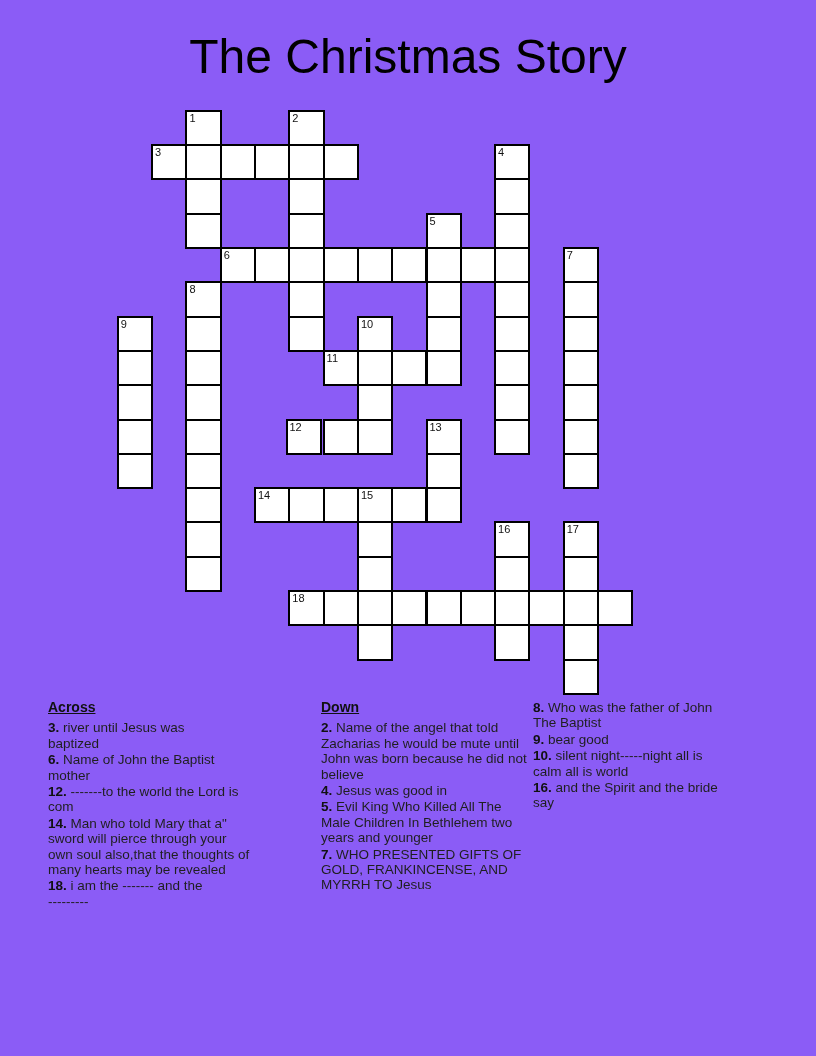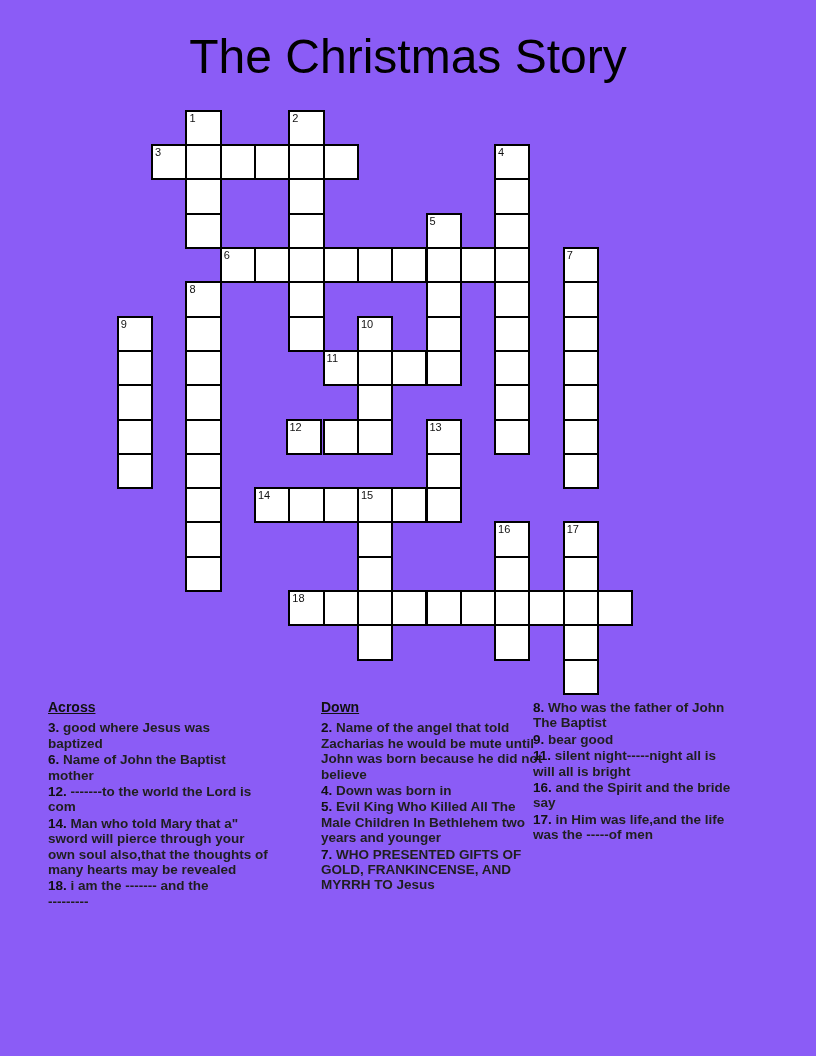--- a/index.html
+++ b/index.html
@@ -53,21 +53,20 @@
     font-weight:bold;
     text-decoration:underline;
     font-size:14px;
     margin-bottom:5px;
     color:#111;
   }
   .clue-item{
     white-space:pre-line;
     margin-bottom:1px;
     color:#1f1f1f;
-    font-weight:bold;
   }
   .clue-item b{color:#111;}
 </style>
 </head>
 <body>
 
 <div class="page">
   <div class="title">The Christmas Story</div>
   <div id="grid">
       <div class="cell" style="left: 101.9px; top: 33.3px;">
@@ -195,52 +194,50 @@
       <div class="cell" style="left: 239.1px; top: 513.5px;"></div>
       <div class="cell" style="left: 307.7px; top: 513.5px;"></div>
       <div class="cell" style="left: 342px; top: 513.5px;"></div>
       <div class="cell" style="left: 376.3px; top: 513.5px;"></div>
       <div class="cell" style="left: 444.9px; top: 513.5px;"></div>
       <div class="cell" style="left: 513.5px; top: 513.5px;"></div>
     </div>
   <div id="clues">
       <div class="clue-col col-a">
         <div class="clue-head">Across</div>
-        <div class="clue-item"><b>3.</b> <span>good where Jesus was
+        <div class="clue-item"><b>3.</b> <span>river until Jesus was
 baptized</span></div>
         <div class="clue-item"><b>6.</b> <span>Name of John the Baptist
 mother</span></div>
         <div class="clue-item"><b>12.</b> <span>-------to the world the Lord is
 com</span></div>
         <div class="clue-item"><b>14.</b> <span>Man who told Mary that a"
 sword will pierce through your
 own soul also,that the thoughts of
 many hearts may be revealed</span></div>
         <div class="clue-item"><b>18.</b> <span>i am the ------- and the
 ---------</span></div>
       </div>
       <div class="clue-col col-b">
         <div class="clue-head">Down</div>
         <div class="clue-item"><b>2.</b> <span>Name of the angel that told
 Zacharias he would be mute until
 John was born because he did not
 believe</span></div>
-        <div class="clue-item"><b>4.</b> <span>Down was born in</span></div>
+        <div class="clue-item"><b>4.</b> <span>Jesus was good in</span></div>
         <div class="clue-item"><b>5.</b> <span>Evil King Who Killed All The
 Male Children In Bethlehem two
 years and younger</span></div>
         <div class="clue-item"><b>7.</b> <span>WHO PRESENTED GIFTS OF
 GOLD, FRANKINCENSE, AND
 MYRRH TO Jesus</span></div>
       </div>
       <div class="clue-col col-c">
         <div class="clue-item"><b>8.</b> <span>Who was the father of John
 The Baptist</span></div>
         <div class="clue-item"><b>9.</b> <span>bear good</span></div>
-        <div class="clue-item"><b>11.</b> <span>silent night-----night all is
-will all is bright</span></div>
+        <div class="clue-item"><b>10.</b> <span>silent night-----night all is
+calm all is world</span></div>
         <div class="clue-item"><b>16.</b> <span>and the Spirit and the bride
 say</span></div>
-        <div class="clue-item"><b>17.</b> <span>in Him was life,and the life
-was the -----of men</span></div>
       </div>
     </div>
 </div>
 
 </body></html>

